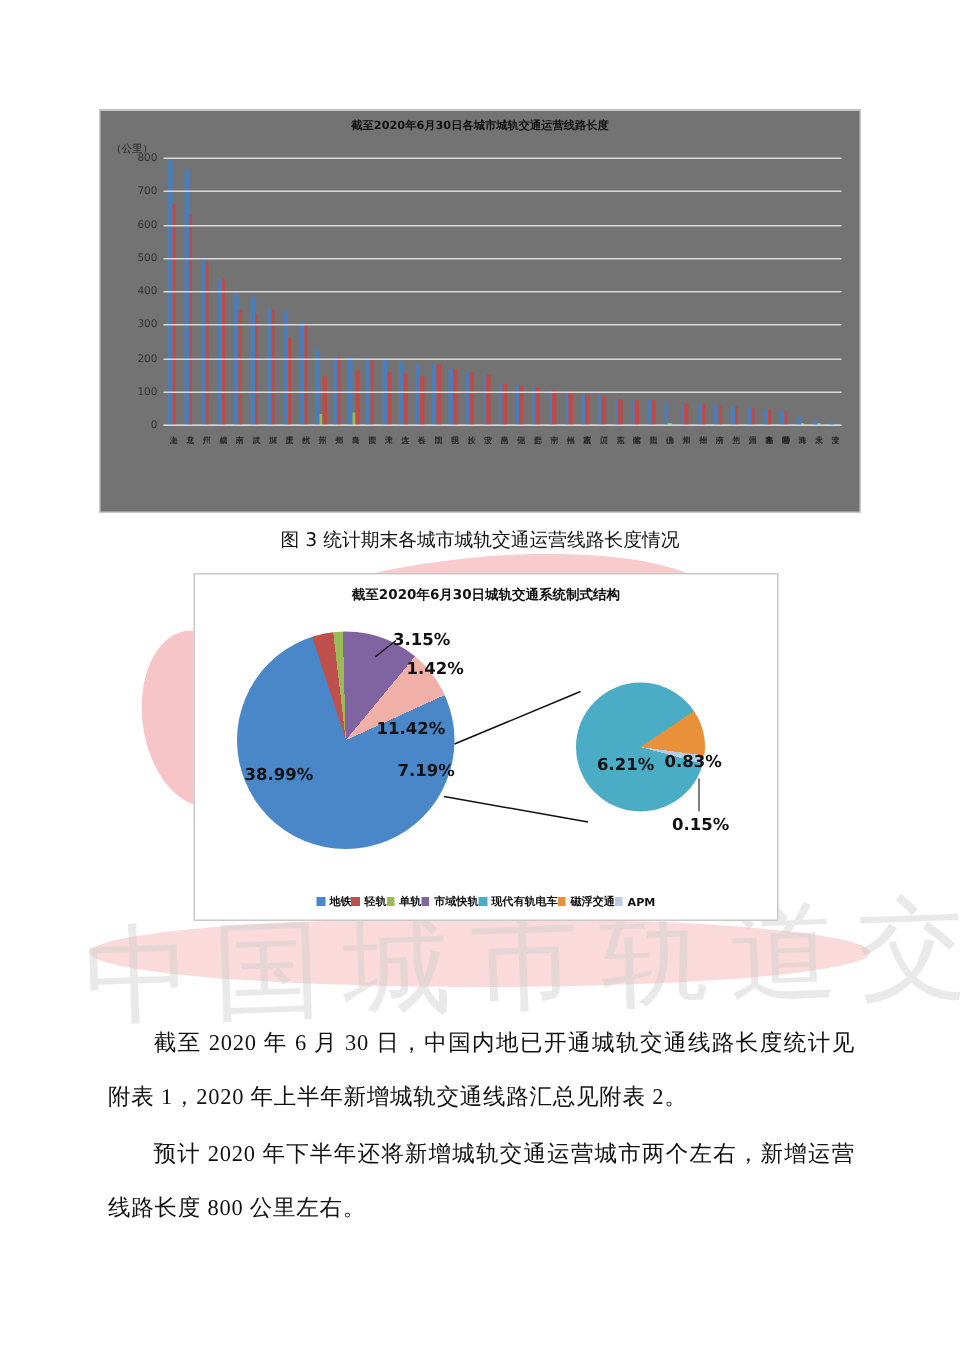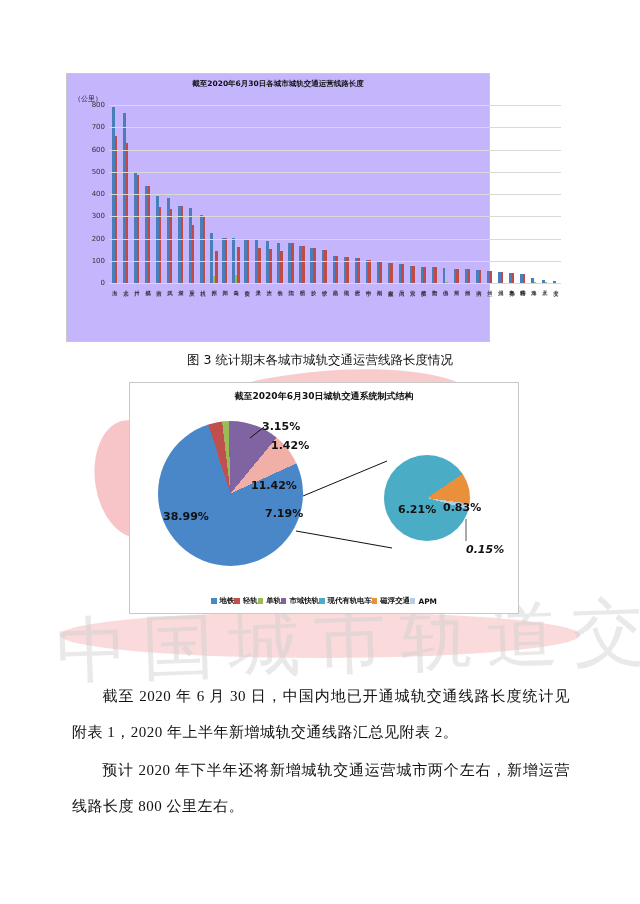--- a/index.html
+++ b/index.html
@@ -22,22 +22,22 @@
               background:#f4aeb0;opacity:.45;}
   .wm-text{
     position:absolute;left:56px;top:592px;z-index:0;pointer-events:none;
     font-size:72px;color:#cfcfcf;opacity:.45;letter-spacing:14px;
     font-family:"DejaVu Sans",sans-serif;white-space:nowrap;
     transform:rotate(-2deg);
   }
 
   
   .fig1{
-    position:absolute;left:66px;top:73px;width:424px;height:269px;
-    border:1px solid #c9c9c9;background:#c4b5fd;z-index:2;box-sizing:border-box;padding-left:20px;
+    position:absolute;left:66px;top:73px;width:508px;height:269px;
+    border:1px solid #c9c9c9;background:#737373;z-index:2;box-sizing:border-box;padding-left:20px;
   }
   .fig1 .chart-title{
     position:absolute;left:0;right:0;top:5px;text-align:center;
     font-size:7.5px;font-weight:bold;color:#111;
     font-family:"DejaVu Sans",sans-serif;
   }
   .unit-label{
     position:absolute;left:7px;top:20px;font-size:7px;color:#222;
     font-family:"DejaVu Sans",sans-serif;
   }
@@ -477,21 +477,21 @@
       <line x1="336" y1="136" x2="336" y2="158" stroke="#555" stroke-width="1"></line>
     </svg>
 
     <div class="plabel" style="left:132px;top:37px;">3.15%</div>
     <div class="plabel" style="left:141px;top:56px;">1.42%</div>
     <div class="plabel" style="left:121px;top:96px;">11.42%</div>
     <div class="plabel" style="left:135px;top:124px;">7.19%</div>
     <div class="plabel" style="left:33px;top:127px;">38.99%</div>
     <div class="plabel" style="left:268px;top:120px;">6.21%</div>
     <div class="plabel" style="left:313px;top:118px;">0.83%</div>
-    <div class="plabel" style="left:336px;top:160px;font-style:italic;">0.15%</div>
+    <div class="plabel" style="left:318px;top:160px;">0.15%</div>
 
     <div class="legend2" id="legend2">
         <div class="li">
           <span class="sw" style="background: rgb(74, 135, 200);"></span>
           <span class="lt">地铁</span>
         </div>
         <div class="li">
           <span class="sw" style="background: rgb(192, 80, 77);"></span>
           <span class="lt">轻轨</span>
         </div>

